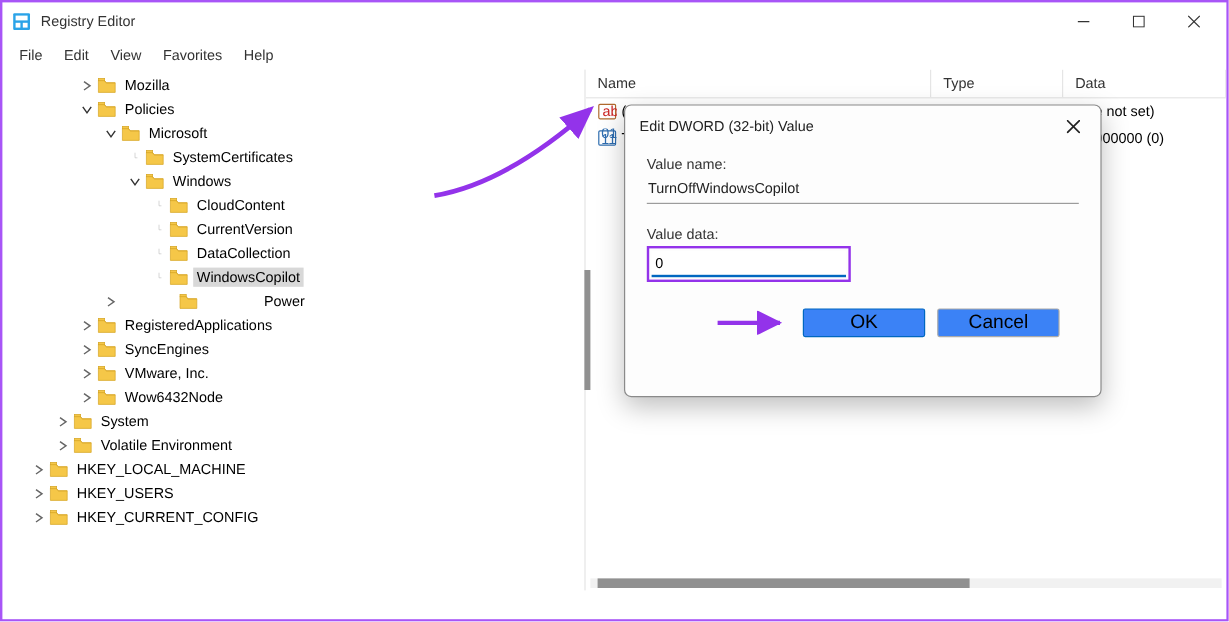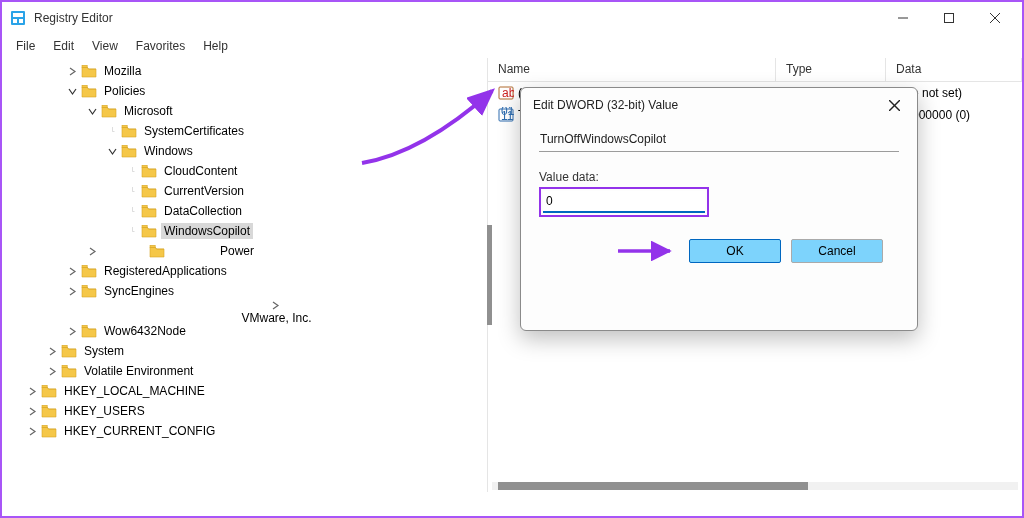--- a/index.html
+++ b/index.html
@@ -51,21 +51,21 @@
   .value-data-wrap { width: 170px; }
   .value-input-box { border: 2.5px solid #9333ea; padding: 2px; margin-top:3px; }
   .value-input { width:100%; border:none; border-bottom: 2px solid #0067c0; padding: 3px 3px; font-size:12px; outline:none; }
   .base-fieldset { border:1px solid #c6c6c6; padding: 6px 10px 10px 10px; margin-top: -12px; width: 168px; }
   .base-legend { font-size:12px; color:#333; padding: 0 3px; }
   .radio-row { display:flex; align-items:center; gap:6px; margin-top:6px; }
   .radio-outer { width:16px; height:16px; border-radius:50%; border:1px solid #777; display:flex; align-items:center; justify-content:center; background:#fff; }
   .radio-outer.selected { border-color:#0067c0; }
   .radio-outer .dot { width:8px; height:8px; border-radius:50%; background:#0067c0; }
   .dlg-buttons { display:flex; gap:10px; justify-content:flex-end; margin-top:22px; padding: 0 16px; align-items:center; }
-  .dlg-btn { width:92px; height:24px; border:1px solid #aaa; background:#7dd3fc; display:flex; align-items:center; justify-content:center; font-size:12px; border-radius:2px; }
+  .dlg-btn { width:102px; height:24px; border:1px solid #aaa; background:#3b82f6; display:flex; align-items:center; justify-content:center; font-size:16px; border-radius:2px; }
   .dlg-btn.primary { border:1.5px solid #0067c0; }
 
   
   .anno-arrow1 { position:absolute; top: 15px; left: 350px; width: 180px; height: 100px; pointer-events:none; z-index:3; }
   .anno-arrow2 { position:absolute; top: 286px; left: 700px; width: 70px; height: 20px; pointer-events:none; z-index:6; }
 </style>
 </head>
 <body>
 
 <div class="window">
@@ -267,21 +267,21 @@
               <path d="M2 1 L7 4.5 L2 8" fill="none" stroke="#666" stroke-width="1.2"></path>
             </svg>
           </span>
           <svg class="folder" viewBox="0 0 16 14">
             <path class="folder-icon" d="M1 3 h5 l1.5 2 H15 v8 H1 Z"></path>
             <path d="M1 3 h5 l1.5 2 H15" fill="none" stroke="#d6a626" stroke-width="0.6"></path>
             <rect x="1" y="1.3" width="5.2" height="2" class="folder-icon"></rect>
           </svg>
           <span class="label">SyncEngines</span>
         </div>
-        <div class="tree-item" style="padding-left: 56px; flex-direction: column;">
+        <div class="tree-item" style="padding-left: 56px;">
           <span class="chev">
             <svg viewBox="0 0 9 9">
               <path d="M2 1 L7 4.5 L2 8" fill="none" stroke="#666" stroke-width="1.2"></path>
             </svg>
           </span>
           <svg class="folder" viewBox="0 0 16 14">
             <path class="folder-icon" d="M1 3 h5 l1.5 2 H15 v8 H1 Z"></path>
             <path d="M1 3 h5 l1.5 2 H15" fill="none" stroke="#d6a626" stroke-width="0.6"></path>
             <rect x="1" y="1.3" width="5.2" height="2" class="folder-icon"></rect>
           </svg>
@@ -424,20 +424,21 @@
     <div class="dialog-title">
       <span>Edit DWORD (32-bit) Value</span>
       <div class="close">
         <svg width="11" height="11" viewBox="0 0 10 10">
             <line x1="0" y1="0" x2="10" y2="10" stroke="#222" stroke-width="1.3"></line>
             <line x1="10" y1="0" x2="0" y2="10" stroke="#222" stroke-width="1.3"></line>
           </svg>
       </div>
     </div>
     <div class="dialog-body">
+      <div class="field-label">Value name:</div>
       <div class="readonly-line">TurnOffWindowsCopilot</div>
 
       <div class="row2">
         <div class="value-data-wrap">
           <div class="field-label">Value data:</div>
           <div class="value-input-box">
             <input class="value-input" type="text" value="0" style="">
           </div>
         </div>
       </div>

